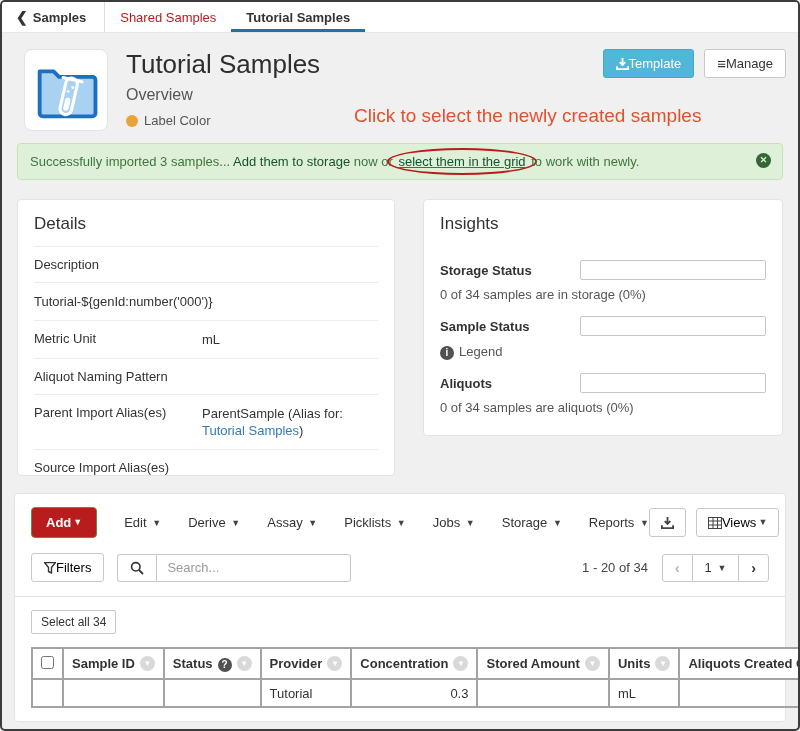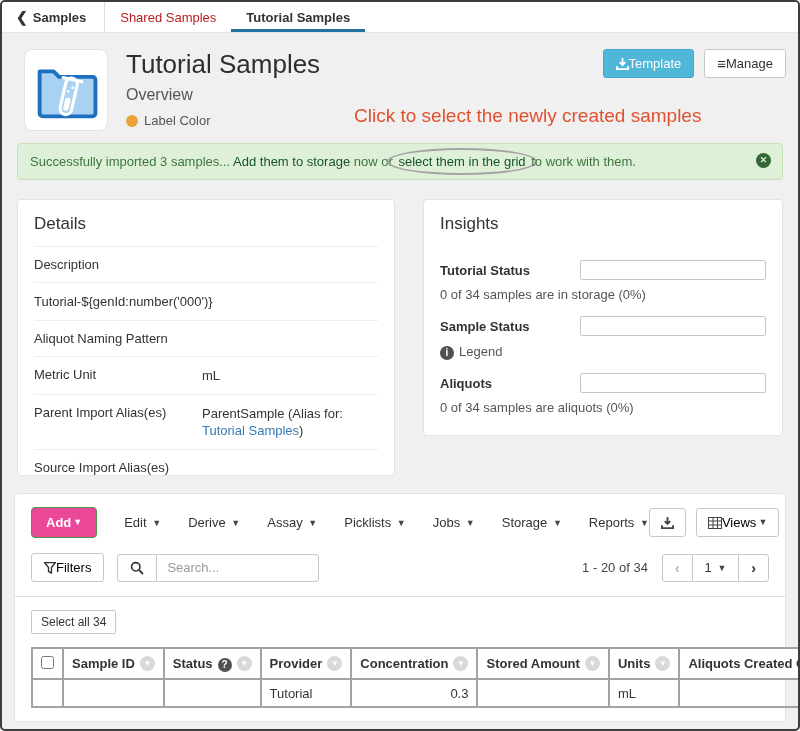--- a/index.html
+++ b/index.html
@@ -52,22 +52,22 @@
 
   
   .banner {
     margin: 1px 15px 0 15px;
     background: #dff0d8; border: 1px solid #c9e2b3; border-radius: 4px;
     padding: 9px 30px 9px 12px; color: #3c763d; position: relative;
     line-height: 17px;
   }
   .banner a { color: #14532d; text-decoration: none; cursor: pointer; }
   .circled {
-    display: inline-block; border: 2px solid #a3a3a3; border-radius: 50%;
-    padding: 3px 9px; margin: -5px -9px;
+    display: inline-block; border: 2px solid #b91c1c; border-radius: 50%;
+    padding: 3px 9px; margin: -5px -9px; text-decoration: underline;
   }
   .banner-close {
     position: absolute; right: 11px; top: 9px;
     width: 15px; height: 15px; border-radius: 50%;
     background: #356635; color: #dff0d8; font-size: 9px; font-weight: bold;
     display: flex; align-items: center; justify-content: center; cursor: pointer;
   }
 
   
   .panels { display: flex; gap: 28px; margin: 19px 15px 0 15px; align-items: flex-start; }
@@ -95,37 +95,37 @@
   .insight-item { padding: 0 16px; margin-top: 14px; }
   .insight-top { display: flex; align-items: center; }
   .insight-label { font-weight: bold; font-size: 13px; color: #333; width: 140px; }
   .insight-bar { flex: 1; height: 20px; border: 1px solid #c6c6c6; border-radius: 2px; background: #fff; max-width: 225px; }
   .insight-caption { color: #555; margin-top: 7px; font-size: 13px; }
   .legend-row { display: inline-flex; align-items: center; gap: 5px; margin-top: 8px; color: #555; }
 
   
   .grid-panel { margin: 17px 12px 0 12px; background: #fff; border: 1px solid #e3e3e3; border-radius: 4px; padding: 13px 16px; }
   .toolbar { display: flex; align-items: center; }
-  .btn-add { background: #ec4899; border-color: #48984a; color: #fff; font-weight: bold; padding: 7px 14px; border-radius: 4px; }
+  .btn-add { background: #b91c1c; border-color: #48984a; color: #fff; font-weight: bold; padding: 7px 14px; border-radius: 4px; }
   .menu-item { color: #333; font-size: 13px; margin-left: 27px; cursor: pointer; white-space: nowrap; }
   .caret { display: inline-block; font-size: 9px; color: #444; position: relative; top: -1px; margin-left: 2px; }
   .btn-add .caret { color: #fff; }
   .toolbar-right { margin-left: auto; display: flex; gap: 10px; }
   .btn-icon { border-color: #c8c8c8; padding: 6px 11px; }
 
   .filterbar { display: flex; align-items: center; margin-top: 15px; }
   .btn-filters { border-color: #c8c8c8; }
   .search-group { display: flex; margin-left: 13px; }
   .search-btn {
     border: 1px solid #c8c8c8; border-right: none; background: #fff;
     border-radius: 3px 0 0 3px; padding: 6px 12px; display: flex; align-items: center;
   }
   .search-input {
     border: 1px solid #c8c8c8; border-radius: 0 3px 3px 0;
-    padding: 4px 10px; font-size: 13px; width: 163px; outline: none;
+    padding: 4px 10px; font-size: 13px; width: 195px; outline: none;
     font-family: "Liberation Sans", sans-serif; color: #333;
   }
   .search-input::placeholder { color: #9a9a9a; }
   .filterbar-right { margin-left: auto; display: flex; align-items: center; gap: 14px; }
   .range-text { color: #444; font-size: 13px; }
   .pager { display: flex; }
   .pager button {
     background: #fff; border: 1px solid #c8c8c8; padding: 5px 12px;
     font-size: 14px; cursor: pointer; color: #333; font-family: "Liberation Sans", sans-serif;
   }
@@ -210,59 +210,59 @@
     </button>
   </div>
   <div class="annotation">Click to select the newly created samples</div>
 </div>
 
 <div class="banner">
   <span>Successfully imported 3 samples...</span>
   <a>Add them to storage</a>
   <span>now or</span>
   <span class="circled"><a>select them in the grid</a></span>
-  <span>to work with them.</span>
+  <span>to work with newly.</span>
   <span class="banner-close">✕</span>
 </div>
 
 <div class="panels">
   <div class="panel panel-details">
     <h2>Details</h2>
 
     <div class="detail-row">
       <span class="detail-label">Description</span>
       <span class="detail-value"></span>
     </div>
     <div class="detail-row">
       <span class="detail-value">Tutorial-${genId:number('000')}</span>
     </div>
     <div class="detail-row">
+      <span class="detail-label">Metric Unit</span>
+      <span class="detail-value">mL</span>
+    </div>
+    <div class="detail-row">
       <span class="detail-label">Aliquot Naming Pattern</span>
       <span class="detail-value"></span>
     </div>
     <div class="detail-row">
-      <span class="detail-label">Metric Unit</span>
-      <span class="detail-value">mL</span>
-    </div>
-    <div class="detail-row">
       <span class="detail-label">Parent Import Alias(es)</span>
       <span class="detail-value"><span>ParentSample (Alias for: </span><a>Tutorial Samples</a><span>)</span></span>
     </div>
     <div class="detail-row">
       <span class="detail-label">Source Import Alias(es)</span>
       <span class="detail-value"></span>
     </div>
   </div>
 
   <div class="panel panel-insights">
     <h2>Insights</h2>
 
     <div class="insight-item">
       <div class="insight-top">
-        <span class="insight-label">Tutorial Status</span>
+        <span class="insight-label">Storage Status</span>
         <span class="insight-bar"></span>
       </div>
       <div class="insight-caption">0 of 34 samples are in storage (0%)</div>
     </div>
 
     <div class="insight-item">
       <div class="insight-top">
         <span class="insight-label">Sample Status</span>
         <span class="insight-bar"></span>
       </div>

